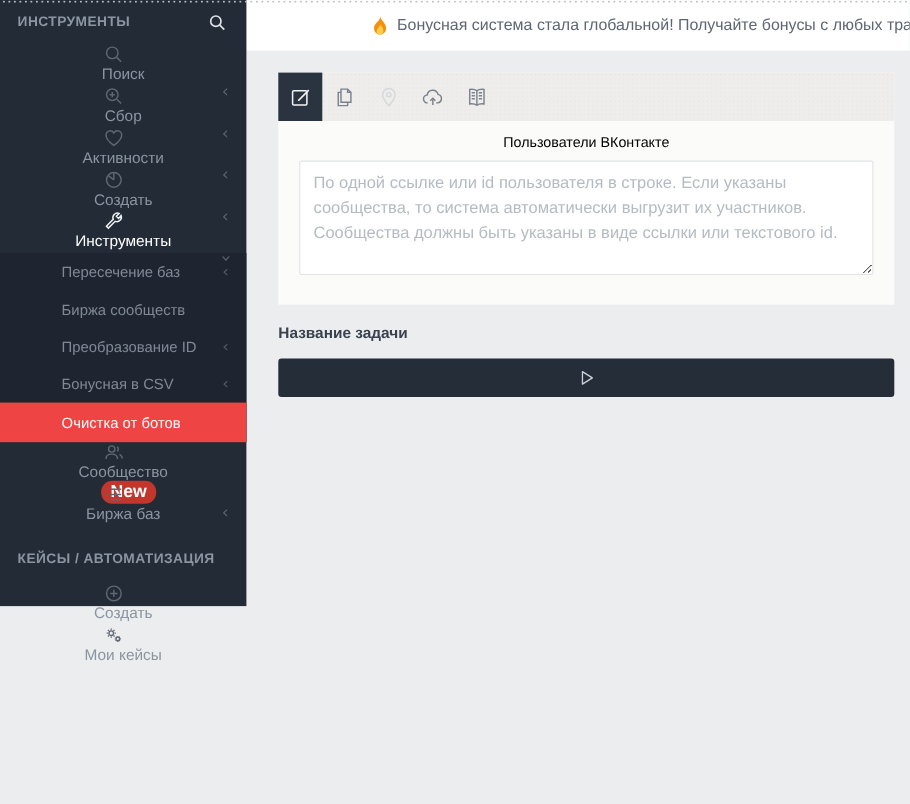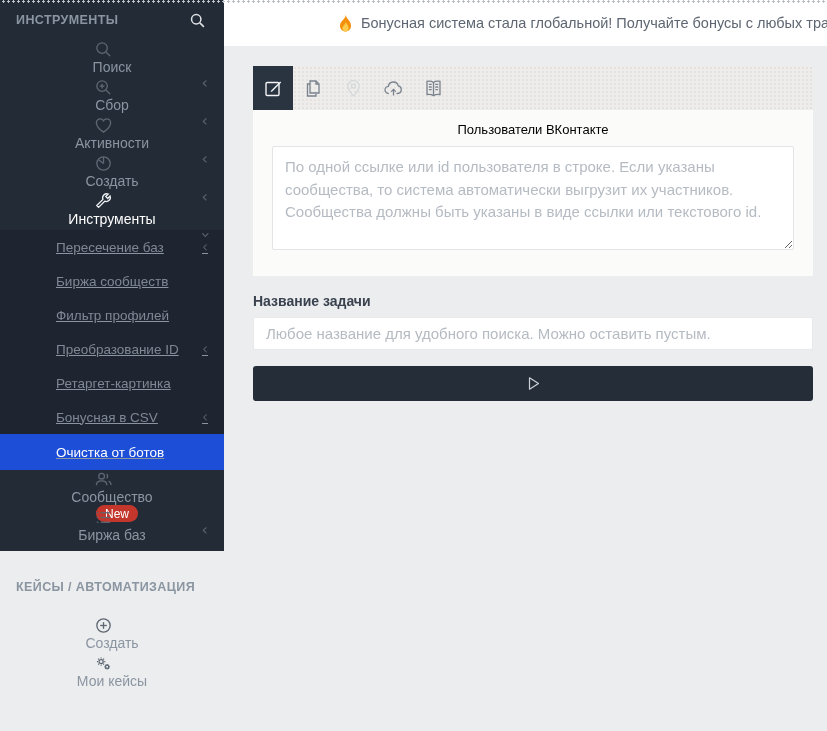--- a/index.html
+++ b/index.html
@@ -13,26 +13,26 @@
   .sidebar { width:224px; min-width:224px; height:551px; background:#232b36; color:#8b95a1; position:relative; }
   .sb-header { height:40px; display:flex; align-items:center; justify-content:space-between; padding:0 18px 0 16px; }
   .sb-title { font-size:12.5px; font-weight:bold; letter-spacing:.4px; color:#8b95a1; }
   .sb-search { width:17px; height:17px; color:#dfe3e7; cursor:pointer; }
   .sb-row { height:38px; display:flex; align-items:center; padding:0 16px; cursor:pointer; font-size:14px; color:#8b95a1; position:relative;flex-direction:column; }
   .sb-row .mi { width:19px; height:19px; margin-right:17px; color:#5e6773; flex:none; display:flex; align-items:center; justify-content:center; }
   .sb-row .chev { margin-left:auto; color:#5a6370; font-size:16px; line-height:1; font-family:"DejaVu Sans",sans-serif; }
   .chev.down { transform:rotate(-90deg); }
   .sb-row.parent-active { color:#ffffff; }
   .sb-row.parent-active .mi { color:#eef1f4; }
-  .submenu { background:#1e2530;text-decoration:underline; }
+  .submenu { background:#1e2530; }
   .sub-row { height:34px; display:flex; align-items:center; padding:0 16px 0 56px; font-size:13.5px; color:#7f8894; cursor:pointer; }
   .sub-row .chev { margin-left:auto; color:#525b67; font-size:15px; font-family:"DejaVu Sans",sans-serif; }
-  .sub-row.active { background:#1d4ed8; color:#ffffff; height:36px; }
-  .badge { background:#c3362c; color:#fff; font-size:12px; font-weight:normal; border-radius:10px; padding:2.5px 9px; margin-left:10px; line-height:1; }
-  .sb-section { height:28px; display:flex; align-items:flex-start; padding:0 16px; margin-top:34px; }
+  .sub-row.active { background:#ef4444; color:#ffffff; height:36px; }
+  .badge { background:#c3362c; color:#fff; font-size:16px; font-weight:bold; border-radius:10px; padding:2.5px 9px; margin-left:10px; line-height:1; }
+  .sb-section { height:28px; display:flex; align-items:center; padding:0 16px; margin-top:16px; }
   .spacer8 { height:8px; }
 
   
   .main { flex:1; display:flex; flex-direction:column; background:#ebedee; }
   .banner { height:46px; background:#ffffff; display:flex; align-items:center; white-space:nowrap; overflow:hidden; padding-left:113px; flex:none; }
   .banner-text { font-size:14.5px; color:#5d6672; cursor:pointer; }
   .flame { width:17px; height:18px; margin-right:7px; flex:none; }
   .content { flex:1; padding:20px 0 0 29px; }
   .panel { width:560px; background:#fbfbfa; box-shadow:0 0 0 0; }
   .tabbar { height:44px; background:#eeedeb; display:flex;
@@ -129,28 +129,22 @@
 
   <div class="submenu">
     <div class="sub-row">
       <span>Пересечение баз</span>
       <span class="chev">‹</span>
     </div>
     <div class="sub-row">
       <span>Биржа сообществ</span>
     </div>
     <div class="sub-row">
-      <span>Фильтр профилей</span>
-    </div>
-    <div class="sub-row">
       <span>Преобразование ID</span>
       <span class="chev">‹</span>
-    </div>
-    <div class="sub-row">
-      <span>Ретаргет-картинка</span>
     </div>
     <div class="sub-row">
       <span>Бонусная в CSV</span>
       <span class="chev">‹</span>
     </div>
     <div class="sub-row active">
       <span>Очистка от ботов</span>
     </div>
   </div>
 
@@ -257,21 +251,20 @@
             </svg>
         </div>
       </div>
       <div class="panel-body">
         <div class="target-label">Пользователи ВКонтакте</div>
         <textarea class="links" placeholder="По одной ссылке или id пользователя в строке. Если указаны сообщества, то система автоматически выгрузит их участников. Сообщества должны быть указаны в виде ссылки или текстового id." style=""></textarea>
       </div>
     </div>
 
     <div class="task-label">Название задачи</div>
-    <input class="task" type="text" placeholder="Любое название для удобного поиска. Можно оставить пустым." style="">
 
     <button class="run-btn">
       <svg viewBox="0 0 17 17" fill="none" stroke="currentColor" stroke-width="1.2">
           <path d="M4.5 2.8 13.5 8.5 4.5 14.2z" stroke-linejoin="round"></path>
         </svg>
     </button>
   </div>
 </div>
 
 </body></html>

